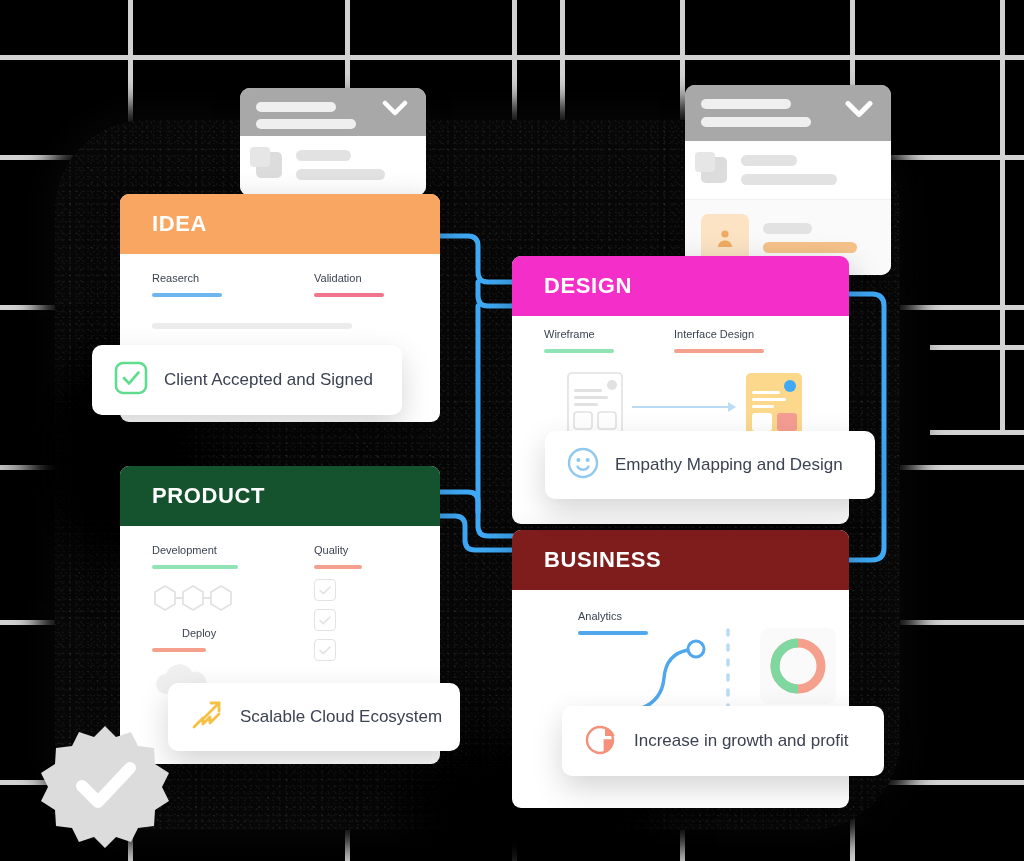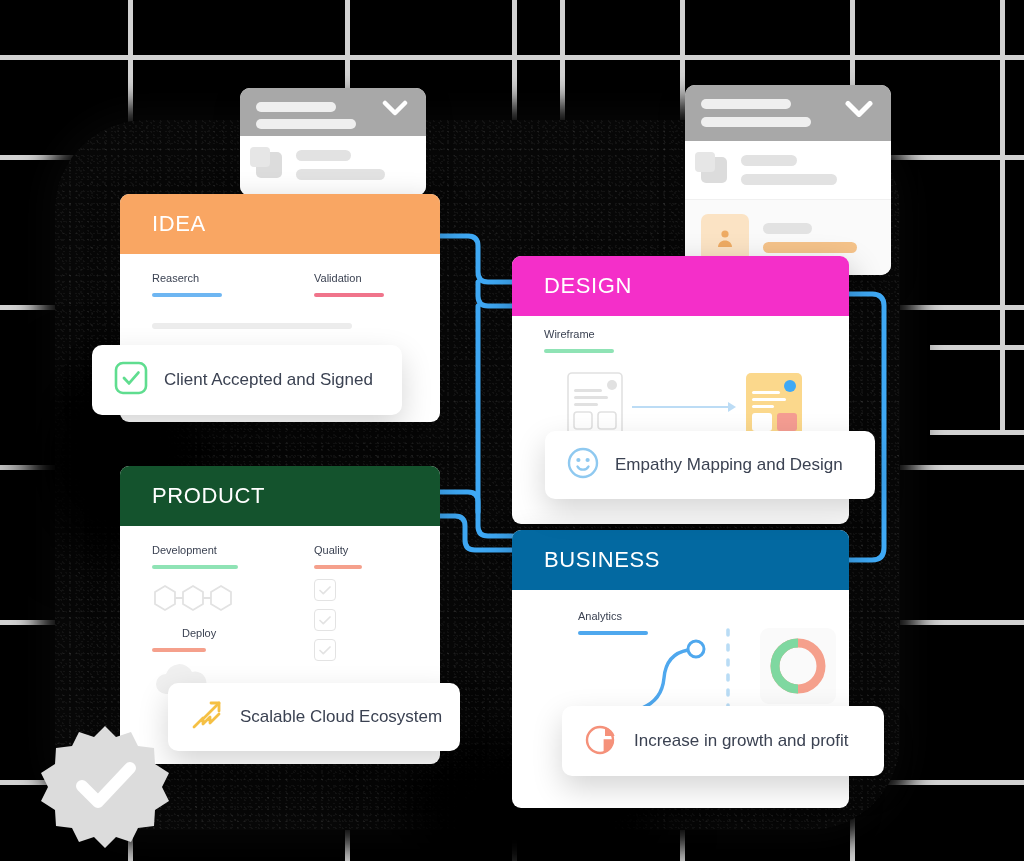--- a/index.html
+++ b/index.html
@@ -40,21 +40,21 @@
   .ph-line{height:11px;border-radius:6px;background:#e2e2e2;}
   .av-box{width:48px;height:48px;border-radius:7px;background:#fbe3c4;display:flex;
           align-items:center;justify-content:center;flex:none;}
 
   
   .conn{position:absolute;left:0;top:0;width:1024px;height:861px;pointer-events:none;}
 
   
   .card{position:absolute;background:#fff;border-radius:9px;overflow:hidden;
         box-shadow:0 14px 34px rgba(0,0,0,.30);}
-  .card-head{padding:17px 32px;font-weight:normal;font-size:22px;letter-spacing:.6px;color:#fff;}
+  .card-head{padding:17px 32px;font-weight:bold;font-size:22px;letter-spacing:.6px;color:#fff;}
   .card-body{position:relative;padding:18px 32px 20px;}
   .cols{display:flex;}
   .col-label{font-size:11px;color:#3b4252;margin-bottom:9px;white-space:nowrap;}
   .ul{height:4px;border-radius:3px;}
   .faint-line{height:6px;border-radius:4px;background:#ececec;margin-top:26px;}
 
   
   .hexrow{display:flex;align-items:center;margin-top:14px;}
   .chkcol{display:flex;flex-direction:column;gap:8px;margin-top:10px;}
   .chk{width:20px;height:20px;border:1.6px solid #e3e3e3;border-radius:4px;
@@ -178,20 +178,24 @@
 
   <div class="card" style="left:512px;top:256px;width:337px;height:268px;">
     <div class="card-head" style="background:#F42FC9">
       <span>DESIGN</span>
     </div>
     <div class="card-body" style="padding:12px 32px;">
       <div class="cols">
         <div style="width:130px">
           <div class="col-label">Wireframe</div>
           <div class="ul" style="width:70px;background:#8FE3B5"></div>
+        </div>
+        <div>
+          <div class="col-label">Interface Design</div>
+          <div class="ul" style="width:90px;background:#F5A08C"></div>
         </div>
       </div>
       <svg width="255" height="74" style="margin-top:18px;margin-left:22px;">
         <rect x="2" y="2" width="54" height="68" rx="4" fill="#fff" stroke="#e1e1e1" stroke-width="1.6"></rect>
         <circle cx="46" cy="14" r="5" fill="#e1e1e1"></circle>
         <rect x="8" y="18" width="28" height="3" rx="1.5" fill="#e1e1e1"></rect>
         <rect x="8" y="25" width="34" height="3" rx="1.5" fill="#e1e1e1"></rect>
         <rect x="8" y="32" width="24" height="3" rx="1.5" fill="#e1e1e1"></rect>
         <rect x="8" y="41" width="18" height="17" rx="3" fill="none" stroke="#e1e1e1" stroke-width="1.6"></rect>
         <rect x="32" y="41" width="18" height="17" rx="3" fill="none" stroke="#e1e1e1" stroke-width="1.6"></rect>
@@ -257,21 +261,21 @@
                   <path d="M1 4.5 L4.3 7.6 L11 1" stroke="#e3e3e3" stroke-width="1.7" fill="none" stroke-linecap="round" stroke-linejoin="round"></path>
                 </svg>
             </span>
           </div>
         </div>
       </div>
     </div>
   </div>
 
   <div class="card" style="left:512px;top:530px;width:337px;height:278px;">
-    <div class="card-head" style="background:#0369a1">
+    <div class="card-head" style="background:#7f1d1d">
       <span>BUSINESS</span>
     </div>
     <div class="card-body" style="padding:20px 30px;margin-left:36px;">
       <div>
         <div class="col-label">Analytics</div>
         <div class="ul" style="width:70px;background:#4FA8EE"></div>
       </div>
       <svg width="276" height="160" style="position:absolute;left:32px;top:26px;">
         <path d="M40 140 Q44 100 62 92 Q82 84 84 62 Q86 38 108 34" fill="none" stroke="#4FA8EE" stroke-width="3.4" stroke-linecap="round"></path>
         <circle cx="116" cy="33" r="8" fill="#fff" stroke="#4FA8EE" stroke-width="3"></circle>

